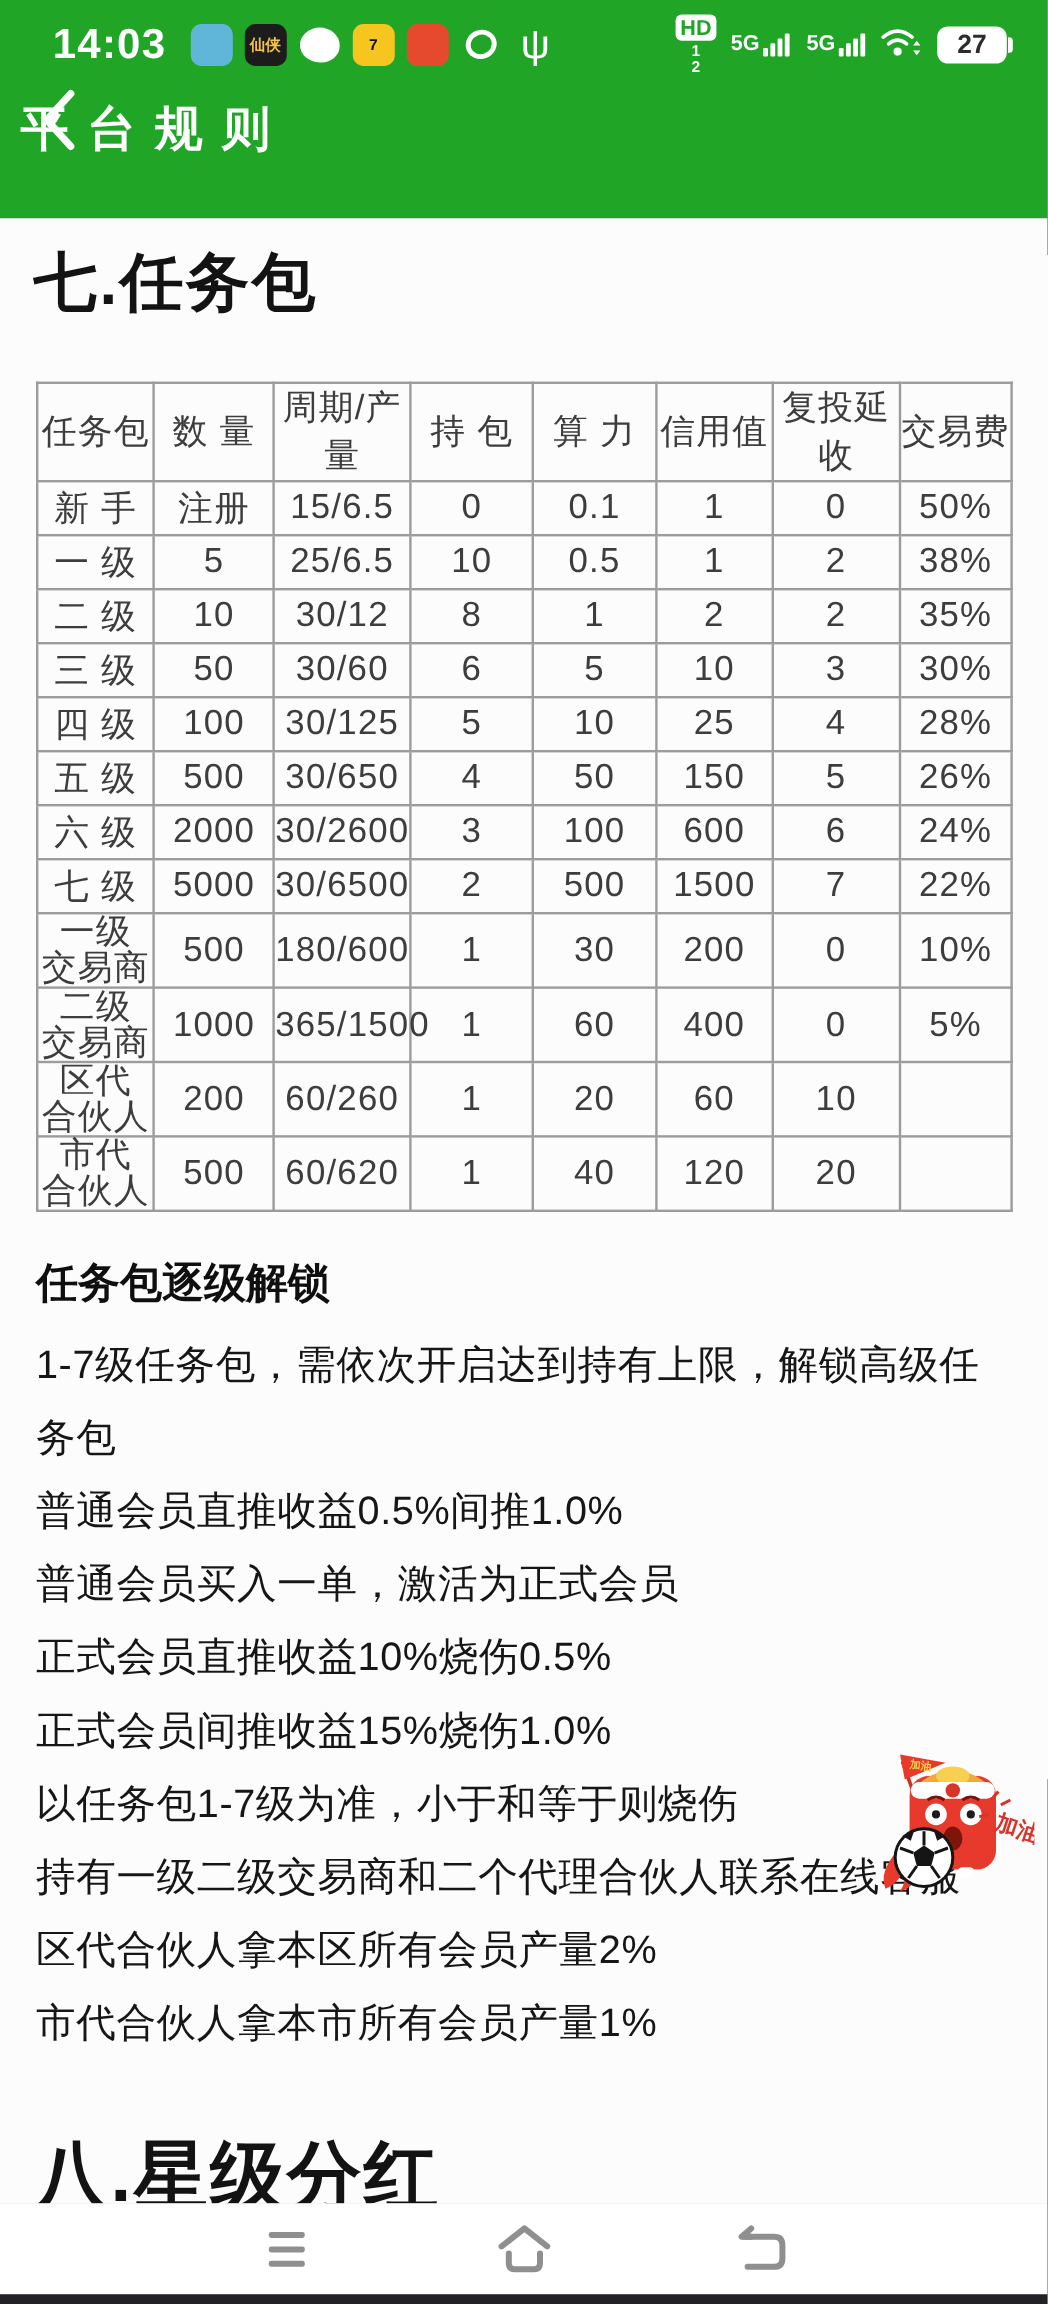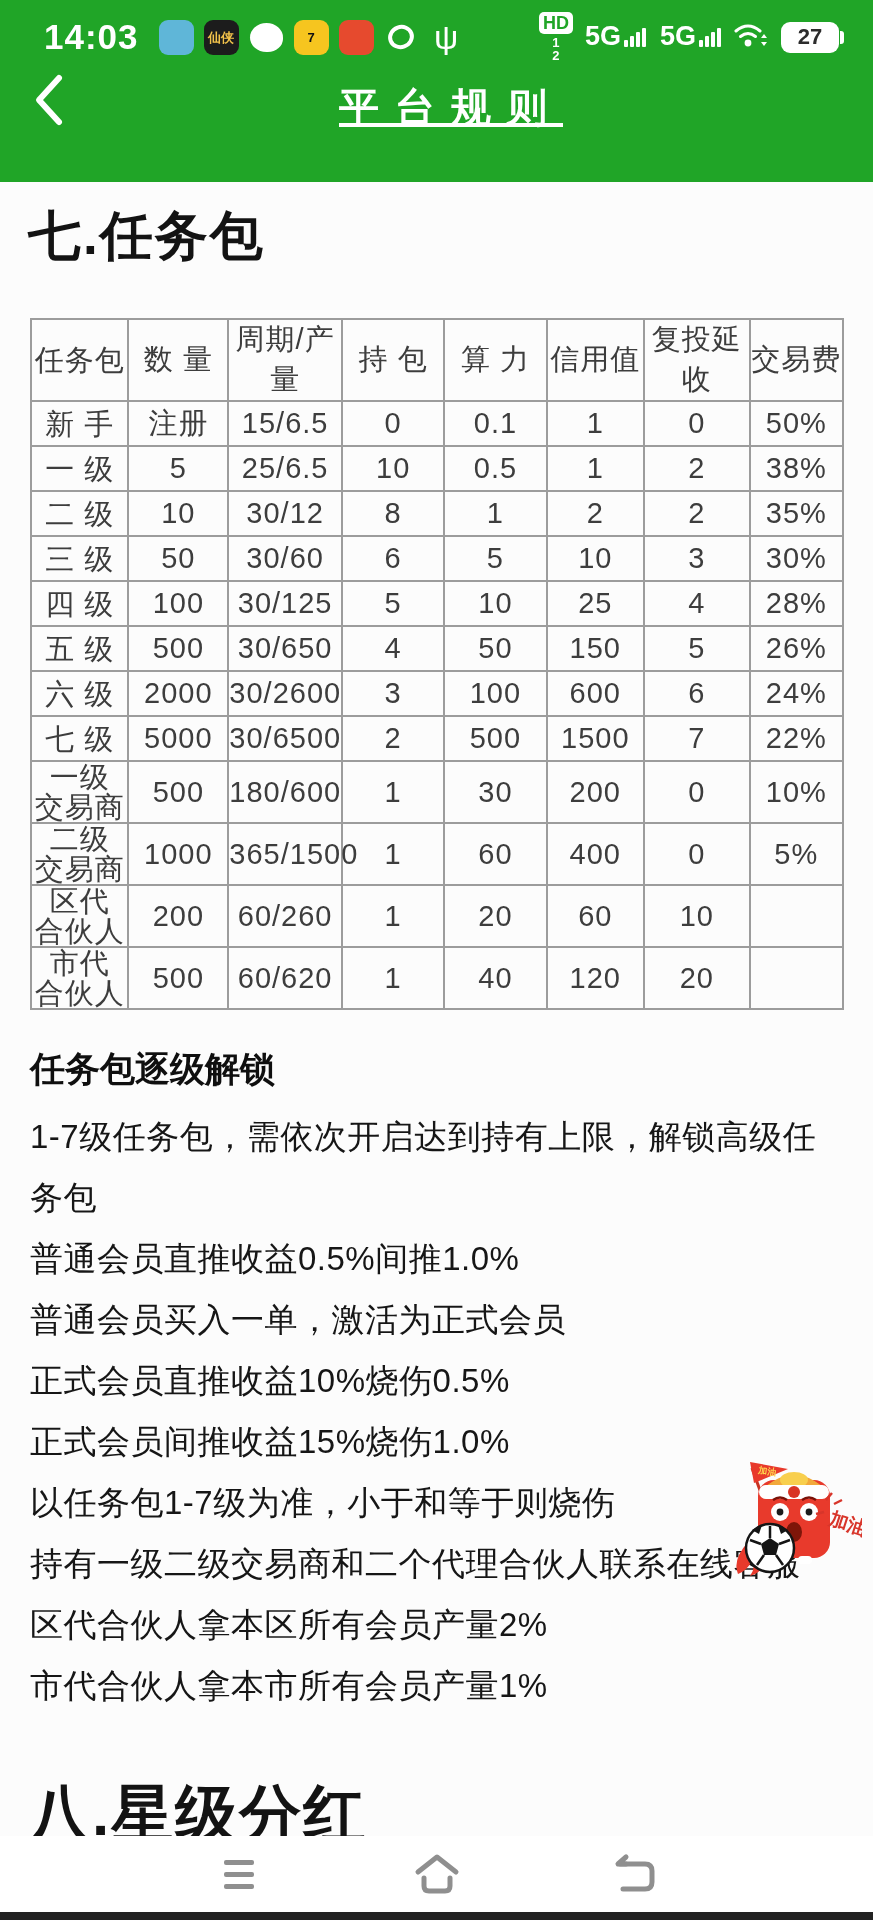--- a/index.html
+++ b/index.html
@@ -39,39 +39,39 @@
   }
   .app-icon.telecom { background: transparent; color: #fff; font-size: 34px; font-weight: 400; }
   .sb-right { margin-left: auto; display: flex; align-items: center; gap: 12px; }
   .hd-badge { display: flex; align-items: center; gap: 2px; flex-direction: column; }
   .hd-box {
     background: #fff; color: #20a527; font-weight: 800; font-size: 18px;
     border-radius: 5px; padding: 2px 4px; line-height: 18px;
   }
   .hd-nums { display: flex; flex-direction: column; font-size: 13px; line-height: 13px; font-weight: 700; }
   .signal { display: flex; align-items: flex-end; gap: 3px; }
-  .signal .g { font-size: 27px; font-weight: 700; line-height: 18px; align-self: flex-start; }
+  .signal .g { font-size: 18px; font-weight: 700; line-height: 18px; align-self: flex-start; }
   .bars { display: flex; align-items: flex-end; gap: 2px; height: 20px; }
   .bars i { display: block; width: 4px; background: #fff; border-radius: 1px; }
   .bars i:nth-child(1){height:7px} .bars i:nth-child(2){height:11px}
   .bars i:nth-child(3){height:15px} .bars i:nth-child(4){height:19px}
   .battery {
     position: relative; width: 58px; height: 31px; background: #fff; border-radius: 9px;
     color: #2c2c2c; font-size: 22px; font-weight: 600;
     display: flex; align-items: center; justify-content: center;
   }
   .battery::after {
     content: ""; position: absolute; right: -5px; top: 9px; width: 4px; height: 13px;
     background: #fff; border-radius: 0 3px 3px 0;
   }
   .nav-row { position: relative; height: 110px; }
   .back-btn { position: absolute; left: 26px; top: 12px; width: 46px; height: 60px; cursor: pointer; }
   .nav-title {
-    position: absolute; left: 13px; right: 0; top: 22px; text-align: center;
-    color: #fff; font-size: 40px; font-weight: 700; letter-spacing: 16px; text-indent: 16px; text-decoration: underline;
+    position: absolute; left: 1px; right: 0; top: 22px; text-align: left;
+    color: #fff; font-size: 40px; font-weight: 700; letter-spacing: 16px; text-indent: 16px;
   }
   
   .content { position: absolute; top: 182px; left: 0; right: 0; bottom: 76px; background: #fcfcfc; }
   .h-big {
     margin: 14px 0 0 28px; font-size: 53px; font-weight: 900; color: #131313;
     letter-spacing: 2px; line-height: 80px;
   }
   table.rules { border-collapse: collapse; margin: 42px 0 0 30px; width: 814px; table-layout: fixed; }
   table.rules td {
     border: 2px solid #9c9c9c; text-align: center; vertical-align: middle;

